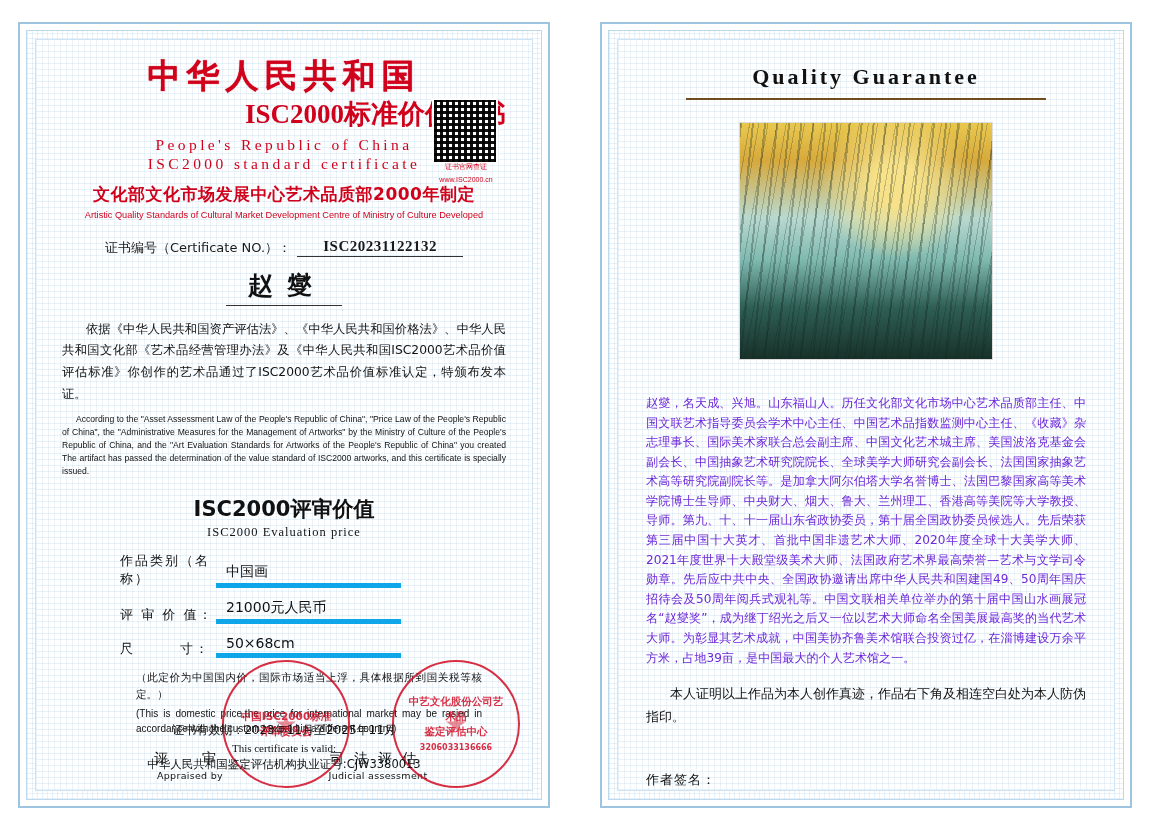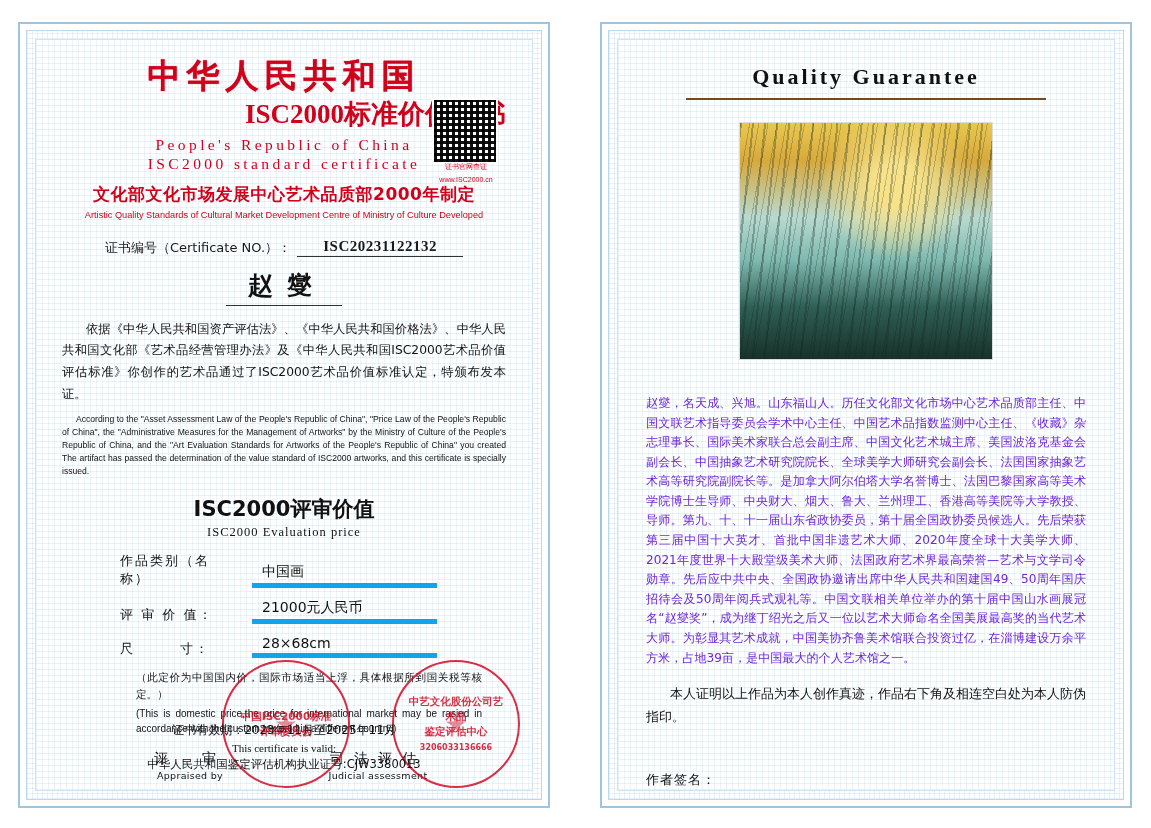--- a/index.html
+++ b/index.html
@@ -155,21 +155,20 @@
     font-family:"DejaVu Sans", sans-serif;
   }
   .eval-title-en{
     text-align:center;font-size:12.5px;margin-top:2px;letter-spacing:1px;
     font-family:"Liberation Serif", serif;color:#111;
   }
   .eval-rows{margin-top:12px;padding-left:58px;}
   .eval-row{
     display:flex;align-items:flex-end;margin-bottom:11px;font-size:13px;color:#111;
     font-family:"DejaVu Sans", sans-serif;
-    gap:36px;
   }
   .eval-lbl{width:96px;letter-spacing:2px;}
   .eval-val{
     flex:0 0 175px;border-bottom:5px solid #0ea5e9;padding:0 0 2px 10px;
     font-size:14px;
   }
   .note-cn{
     margin-top:6px;padding-left:74px;padding-right:24px;
     font-size:10.6px;line-height:1.6;color:#111;text-align:justify;
     font-family:"DejaVu Sans", sans-serif;
@@ -299,21 +298,21 @@
             <div class="eval-row">
               <span class="eval-lbl">作品类别（名称）</span>
               <span class="eval-val">中国画</span>
             </div>
             <div class="eval-row">
               <span class="eval-lbl">评 审 价 值：</span>
               <span class="eval-val">21000元人民币</span>
             </div>
             <div class="eval-row">
               <span class="eval-lbl">尺　　　寸：</span>
-              <span class="eval-val">28×68cm</span>
+              <span class="eval-val">50×68cm</span>
             </div>
           </div>
 
           <div class="note-cn">（此定价为中国国内价，国际市场适当上浮，具体根据所到国关税等核定。）</div>
           <div class="note-en">(This is domestic price,the price for international market may be rasied in accordance with the custom tax paid in a different country.)</div>
 
           <div class="sign-row">
             <div class="sign-col">
               <div class="sign-cn">评　审</div>
               <div class="sign-en">Appraised by</div>

